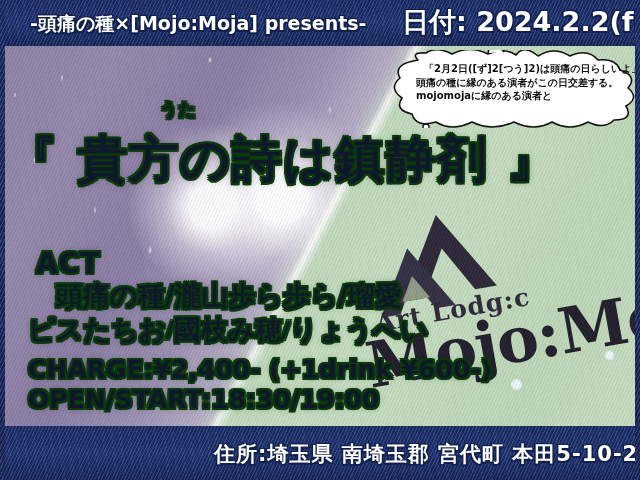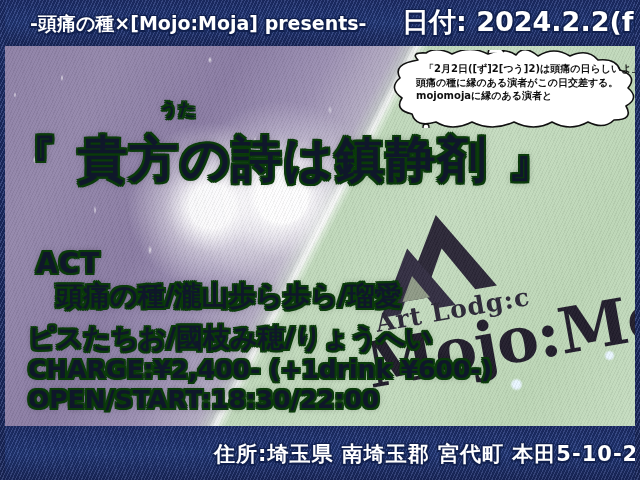--- a/index.html
+++ b/index.html
@@ -119,21 +119,21 @@
       -2px -2px 0 #0a3a0a, 2px -2px 0 #0a3a0a,
       -2px  2px 0 #0a3a0a, 2px  2px 0 #0a3a0a,
       -2px  0   0 #0a3a0a, 2px  0   0 #0a3a0a,
        0   -2px 0 #0a3a0a, 0    2px 0 #0a3a0a,
        0 0 6px rgba(0,0,0,.5);
   }
   #main-title{left:8px;top:118px;font-size:49px;letter-spacing:2px;margin-top:9px;}
   #title-furigana{left:160px;top:98px;font-size:17px;letter-spacing:1px;}
   #act-label{left:36px;top:247px;font-size:28px;letter-spacing:1px;}
   #act-line-1{left:28px;top:278px;font-size:27px;letter-spacing:0px;padding-left:28px;}
-  #act-line-2{left:28px;top:320px;font-size:27px;letter-spacing:0px;}
+  #act-line-2{left:28px;top:312px;font-size:27px;letter-spacing:0px;font-family:Liberation Serif, serif;}
   #charge-text{left:28px;top:355px;font-size:25px;letter-spacing:0px;}
   #time-text{left:28px;top:385px;font-size:25px;letter-spacing:0px;}
 
   
   #callout{position:absolute;left:392px;top:50px;width:248px;height:78px;}
   #callout svg{position:absolute;left:0;top:0;}
   .callout-lines{
     position:absolute;left:24px;top:12px;width:214px;
     font-size:10px;line-height:13.6px;color:#101010;font-weight:700;
     letter-spacing:0px;
@@ -188,21 +188,21 @@
   </div>
 
   <div class="green" id="title-furigana">うた</div>
   <div class="green" id="main-title">『 貴方の詩は鎮静剤 』</div>
 
   <div class="green" id="act-label">ACT</div>
   <div class="green" id="act-line-1">頭痛の種/瀧山歩ら歩ら/瑠愛</div>
   <div class="green" id="act-line-2">ピスたちお/國枝み穂/りょうへい</div>
 
   <div class="green" id="charge-text">CHARGE:¥2,400- (+1drink ¥600-)</div>
-  <div class="green" id="time-text">OPEN/START:18:30/22:00</div>
+  <div class="green" id="time-text">OPEN/START:18:30/19:00</div>
 
   <div class="bar" id="bottom-bar"></div>
   <div class="bar-txt" id="address-text">住所:埼玉県 南埼玉郡 宮代町 本田5-10-22</div>
 
   <div class="side-border" id="left-border"></div>
   <div class="side-border" id="right-border"></div>
 
 </div>
 
 </body></html>

